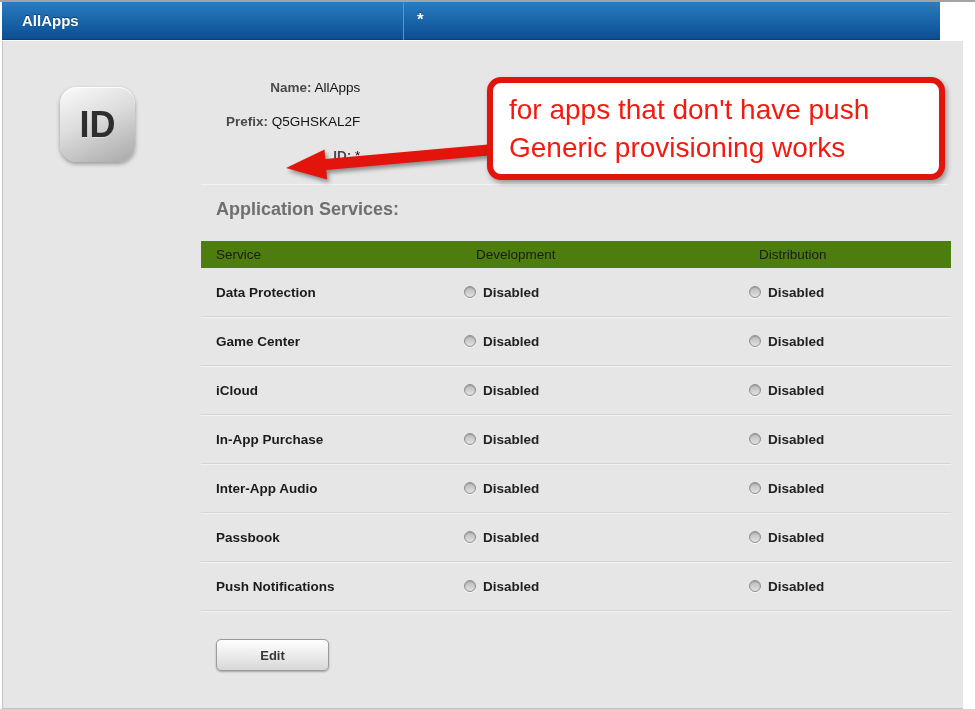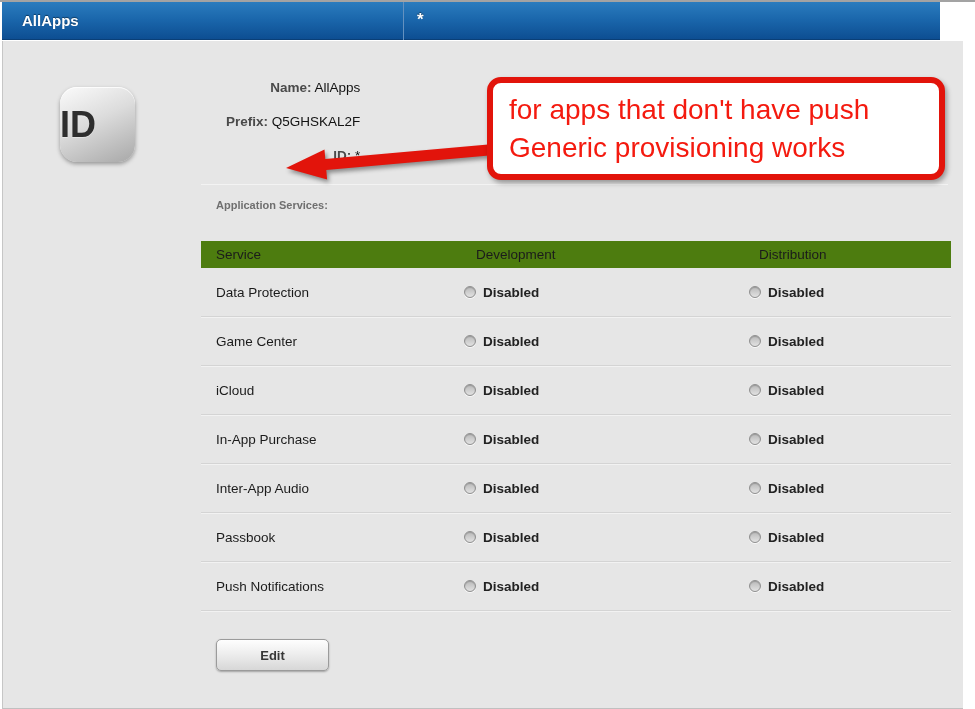--- a/index.html
+++ b/index.html
@@ -17,43 +17,43 @@
   .hb-star { position:absolute; left:415px; top:8px; color:#ffffff; font-weight:bold; font-size:17px;
     text-shadow:0 -1px 1px rgba(0,0,0,.45); }
 
   
   .panel { position:absolute; left:2px; top:41px; width:961px; height:668px; background:#e6e6e6;
     border-left:1px solid #c6c6c6; border-bottom:1px solid #c0c0c0; }
 
   .appid-icon { position:absolute; left:57px; top:46px; width:75px; height:75px; border-radius:17px;
     background:linear-gradient(155deg,#fbfbfb 0%,#dcdcdc 45%,#a8a8a8 100%);
     box-shadow:0 2px 4px rgba(0,0,0,.35), inset 0 1px 0 rgba(255,255,255,.8);
-    display:flex; align-items:center; justify-content:flex-start; }
+    display:flex; align-items:center; justify-content:center; }
   .appid-icon span { font-size:36px; font-weight:bold; color:#2e2e2e; text-shadow:0 1px 0 rgba(255,255,255,.35); }
 
   .meta { position:absolute; left:213px; top:30px; font-size:13.5px;text-align:right; }
   .meta-row { height:34px; line-height:34px; }
   .meta-label { display:inline-block; width:52px; font-weight:bold; color:#4a4a4a; }
   .meta-value { color:#121212; }
 
   .meta-hr { position:absolute; left:198px; top:143px; width:747px; height:1px;
     background:#c9c9c9; border-bottom:1px solid #f3f3f3; }
 
-  .section-label { position:absolute; left:213px; top:158px; font-size:11px; font-weight:bold; color:#6f6f6f; }
+  .section-label { position:absolute; left:213px; top:158px; font-size:18px; font-weight:bold; color:#6f6f6f; }
 
   
   .table { position:absolute; left:198px; top:200px; width:750px; }
   .thead { display:flex; height:27px; background:#4d7c0f; align-items:center; font-size:13.5px; color:#1b1b1b; }
   .trow { display:flex; height:49px; align-items:center; border-bottom:1px solid #d4d4d4;
     box-shadow:0 1px 0 #f2f2f2; font-size:13.5px; }
   .col-service { width:255px; padding-left:15px; }
   .col-dev { width:285px; padding-left:20px; display:flex; align-items:center; }
   .col-dist { width:210px; padding-left:18px; display:flex; align-items:center; }
   .trow .col-dev, .trow .col-dist { padding-left:8px; }
-  .svc { font-weight:normal; color:#1b1b1b; }
+  .svc { font-weight:bold; color:#1b1b1b; }
   .radio { width:12px; height:12px; border-radius:50%; border:1px solid #8f8f8f;
     background:linear-gradient(180deg,#b9b9b9 0%,#e2e2e2 100%);
     box-shadow:inset 0 1px 1px rgba(0,0,0,.18), 0 1px 0 rgba(255,255,255,.7);
     margin-right:7px; flex:0 0 12px; }
   .status { font-weight:bold; color:#222222; }
 
   .edit-btn { position:absolute; left:213px; top:598px; width:113px; height:32px; border-radius:5px;
     border:1px solid #9b9b9b; background:linear-gradient(180deg,#fefefe 0%,#ececec 50%,#d7d7d7 100%);
     box-shadow:0 1px 2px rgba(0,0,0,.3); font-family:inherit; font-size:13px; font-weight:bold;
     color:#373737; cursor:pointer; }

